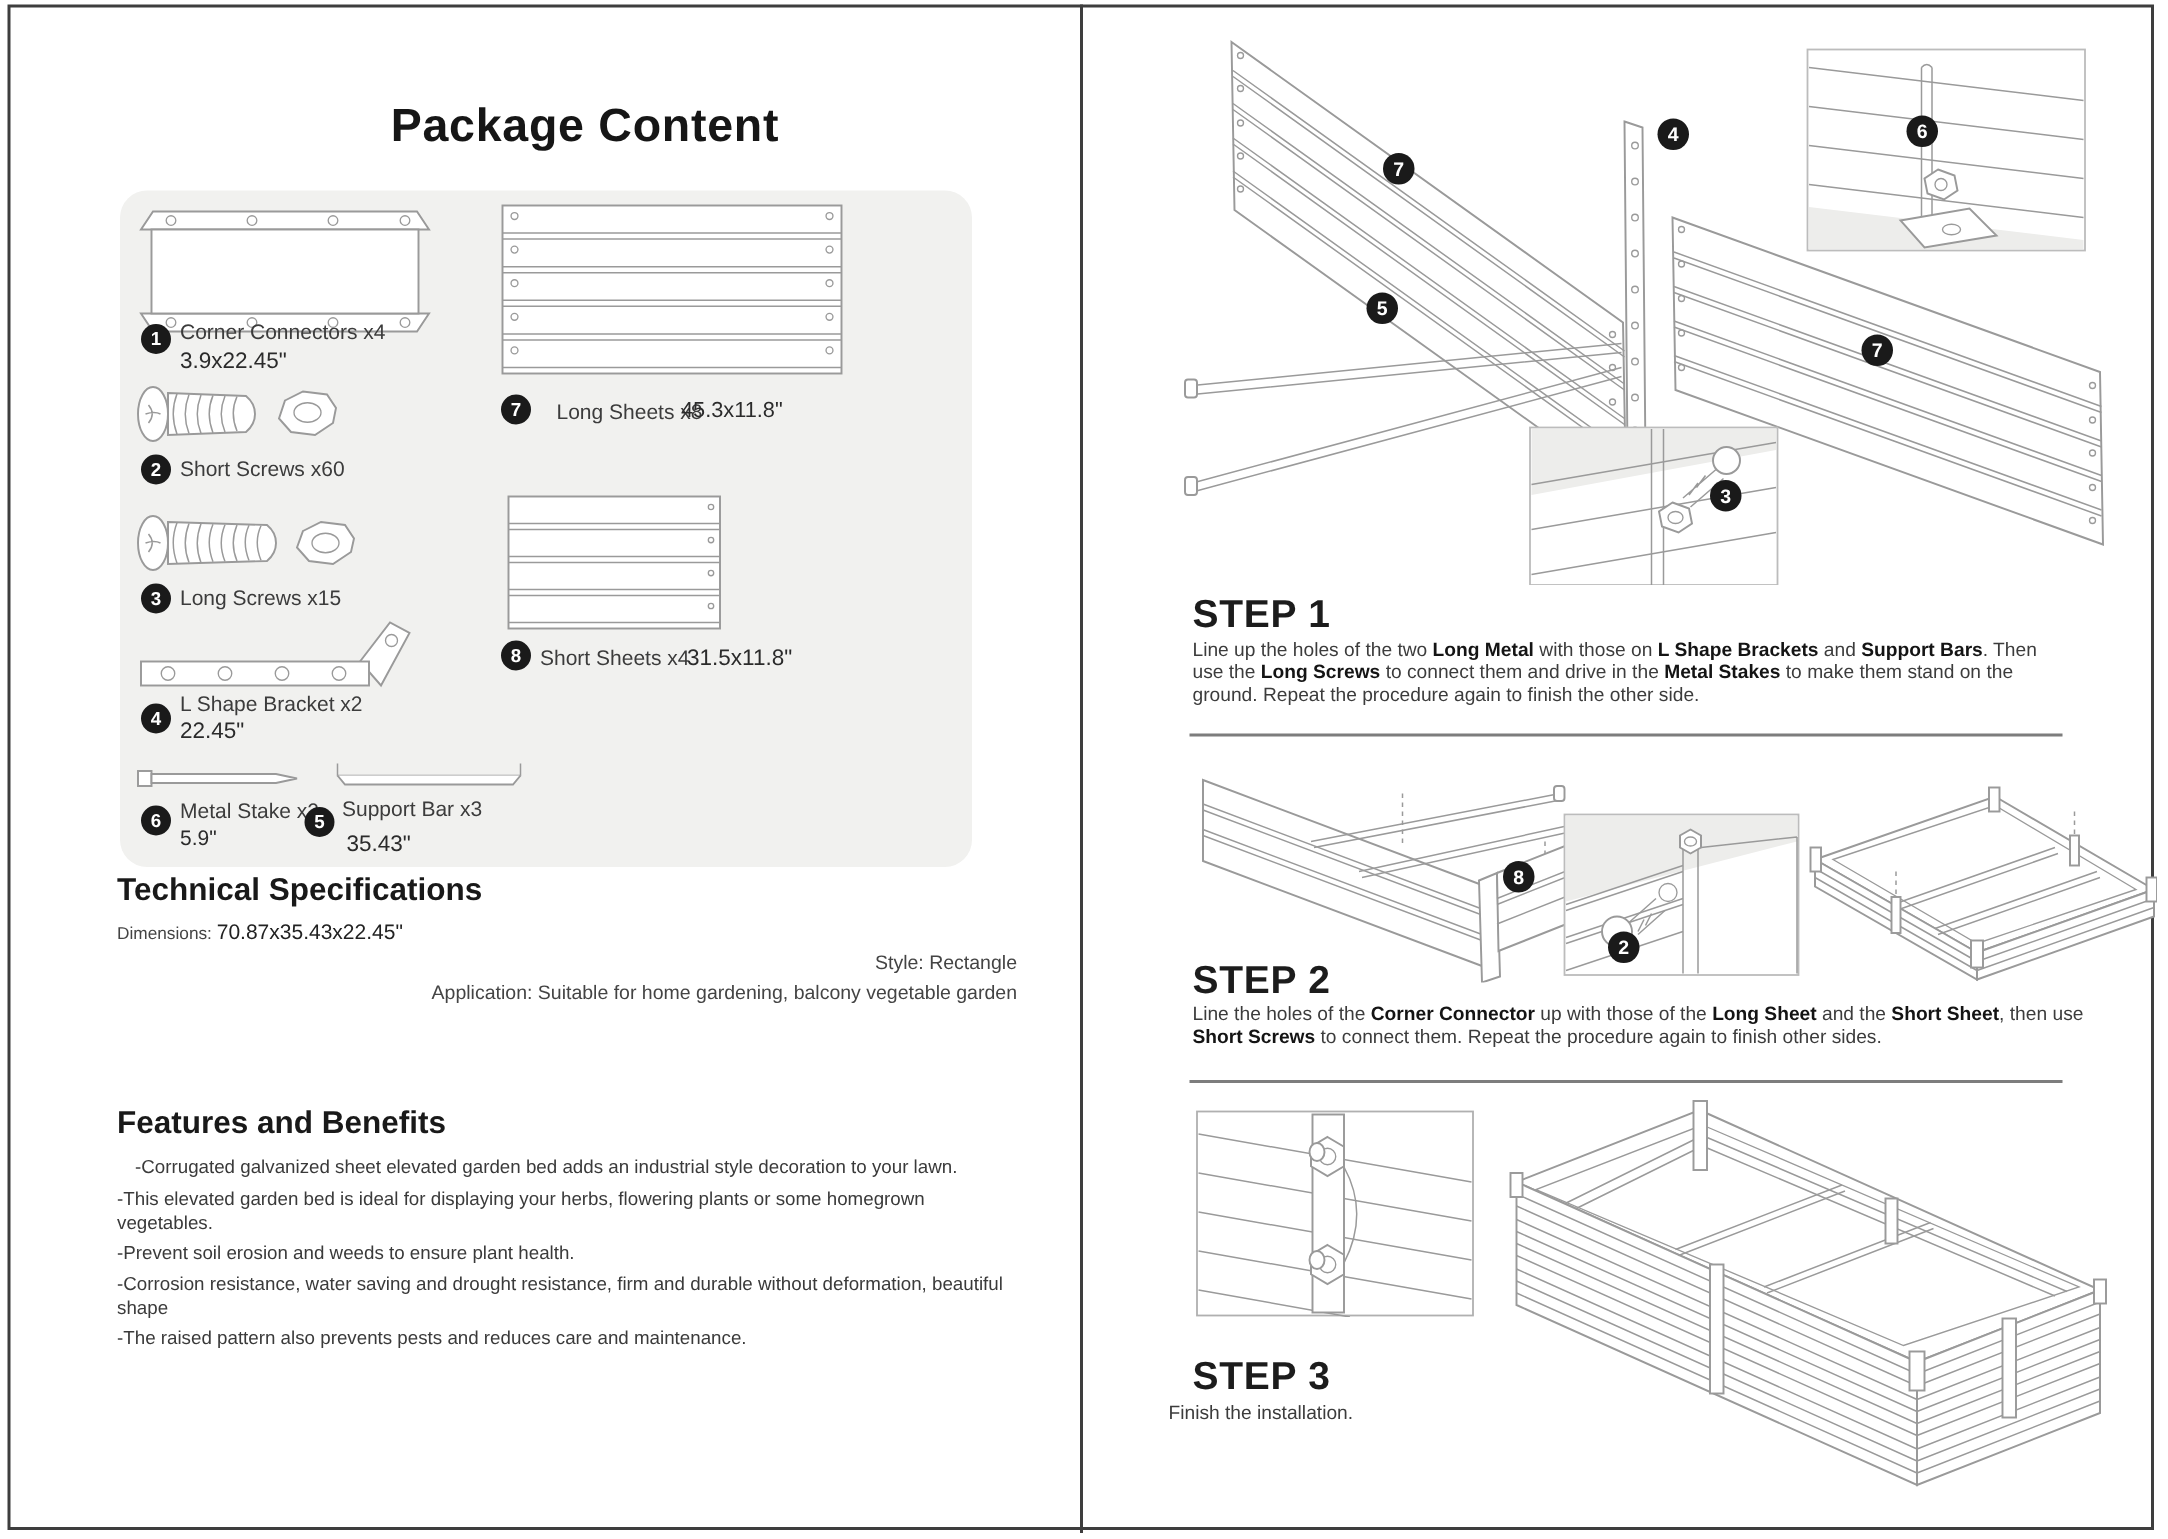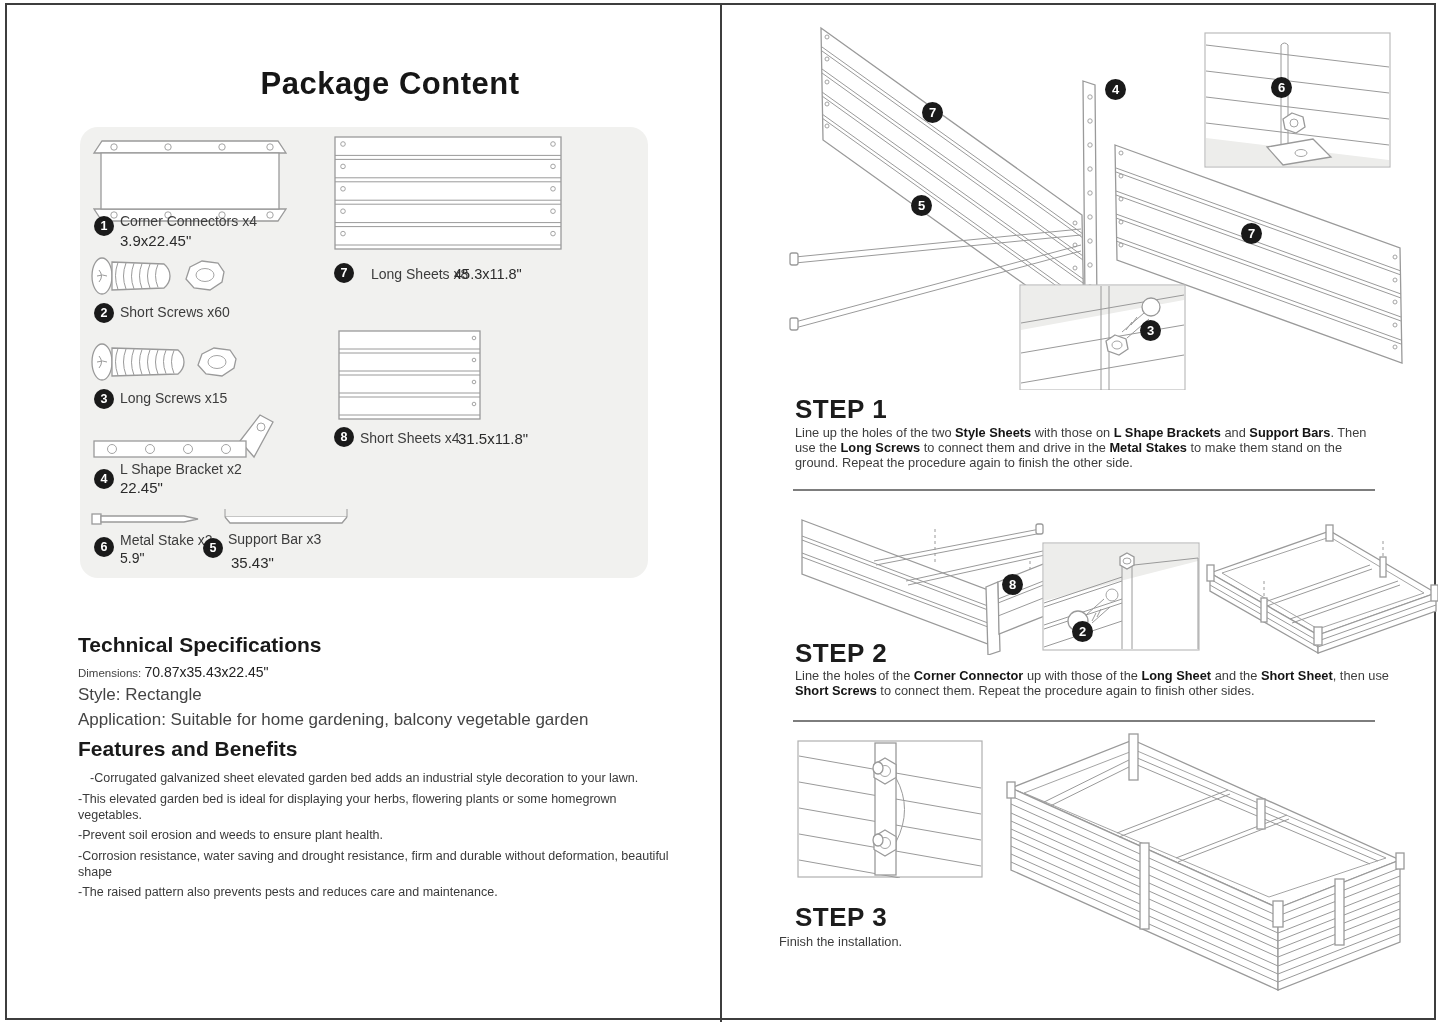--- a/index.html
+++ b/index.html
@@ -13,24 +13,24 @@
            font-size:31px;font-weight:600;letter-spacing:.5px;color:#161616;}
   .panel{position:absolute;left:80px;top:127px;width:568px;height:451px;
          background:#f1f1ef;border-radius:18px;}
   .pbadge,.badge{position:absolute;width:20px;height:20px;border-radius:50%;
          background:#1a1a1a;color:#fff;font-size:12.5px;font-weight:700;
          display:flex;align-items:center;justify-content:center;line-height:1;}
   .badge{width:21px;height:21px;font-size:13px;}
   .item-label{position:absolute;font-size:14px;color:#3c3c3c;white-space:nowrap;text-align:center;}
   .item-dims{position:absolute;font-size:15px;color:#2b2b2b;white-space:nowrap;}
   h2.section{margin:0;font-size:21px;font-weight:600;color:#191919;}
-  .specs{position:absolute;left:78px;top:633px;width:600px;}
+  .specs{position:absolute;left:78px;top:582px;width:600px;}
   .spec-line{margin-top:7px;font-size:11.5px;color:#444;}
   .spec-line .big{font-size:14px;color:#222;}
-  .spec-small{margin-top:5px;font-size:17px;color:#444;}
+  .spec-small{margin-top:5px;font-size:13px;color:#444;text-align:right;}
   .features{position:absolute;left:78px;top:737px;width:600px;}
   .feature-line{margin-top:4.5px;font-size:12.5px;color:#3a3a3a;line-height:1.28;}
   .features .feature-line:first-of-type{margin-top:9px;margin-left:12px;}
   h2.step{position:absolute;margin:0;font-size:26px;font-weight:600;color:#1c1c1c;letter-spacing:.5px;}
   .step-body{position:absolute;margin:0;font-size:12.8px;line-height:14.8px;color:#3c3c3c;}
   .step-body b{color:#141414;font-weight:700;}
   .rule{position:absolute;height:2px;background:#7d7d7d;}
   svg{display:block;}
   .ln{stroke:#9a9a9a;fill:none;stroke-width:1;}
   .shape{stroke:#9a9a9a;fill:#fff;stroke-width:1.3;}
@@ -240,21 +240,21 @@
 
   <div class="badge" style="left:922px;top:102px;">7</div>
   <div class="badge" style="left:1105px;top:79px;">4</div>
   <div class="badge" style="left:1271px;top:77px;">6</div>
   <div class="badge" style="left:911px;top:195px;">5</div>
   <div class="badge" style="left:1140px;top:320px;">3</div>
   <div class="badge" style="left:1241px;top:223px;">7</div>
 
   <h2 class="step" style="left:795px;top:394px;">STEP 1</h2>
   <p class="step-body" style="left:795px;top:426px;width:585px;">
-    <span>Line up the holes of the two </span><b>Style Sheets</b><span> with those on </span><b>L Shape Brackets</b><span> and </span><b>Support Bars</b><span>. Then use the </span><b>Long Screws</b><span> to connect them and drive in the </span><b>Metal Stakes</b><span> to make them stand on the ground. Repeat the procedure again to finish the other side.</span>
+    <span>Line up the holes of the two </span><b>Long Metal</b><span> with those on </span><b>L Shape Brackets</b><span> and </span><b>Support Bars</b><span>. Then use the </span><b>Long Screws</b><span> to connect them and drive in the </span><b>Metal Stakes</b><span> to make them stand on the ground. Repeat the procedure again to finish the other side.</span>
   </p>
   <div class="rule" style="left:793px;top:489px;width:582px;"></div>
 
   <svg class="abs" style="left:790px;top:503px;" width="648" height="152" viewBox="0 0 648 152">
 
     <polygon class="shape" points="12,17 198,87 198,141 12,71" stroke-width="1.1"></polygon>
     <path class="ln" d="M12,33 L198,103 M12,37 L198,107 M12,50 L198,120 M12,54 L198,124"></path>
     <path class="ln" d="M84,58 L250,26 M86,62 L252,30 M116,78 L262,46 M118,82 L264,50" stroke-width="1.1"></path>
     <rect class="shape" x="246" y="21" width="7" height="10" rx="2"></rect>
     <rect class="shape" x="259" y="42" width="7" height="10" rx="2"></rect>

